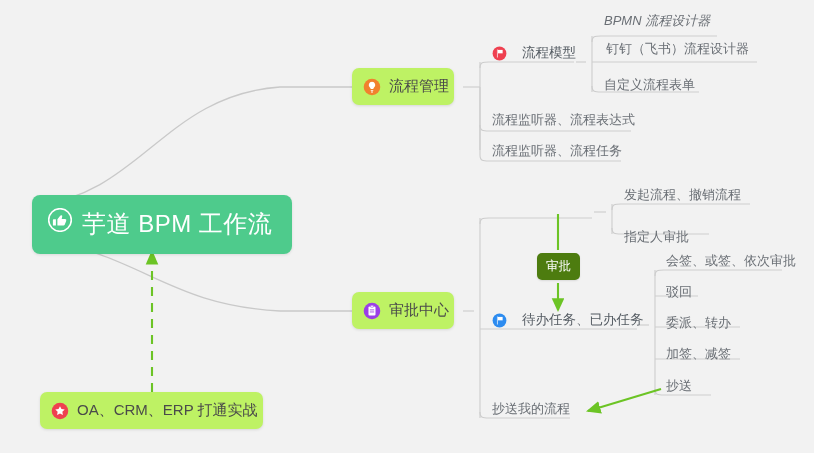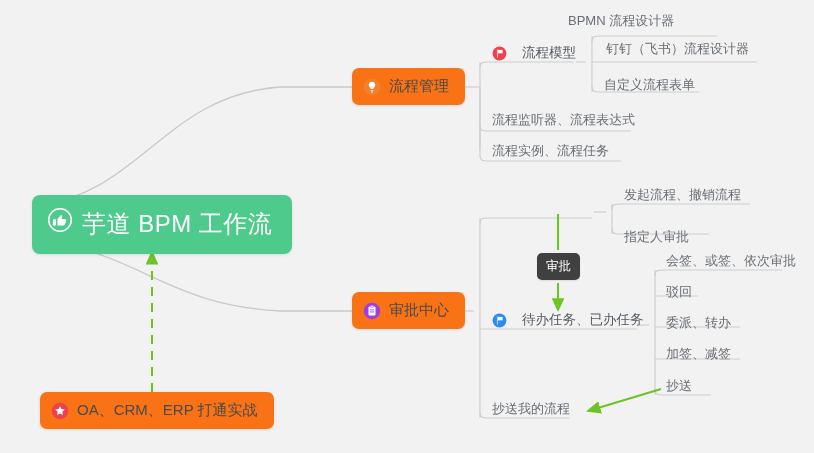--- a/index.html
+++ b/index.html
@@ -30,42 +30,42 @@
     display: flex; align-items: flex-start; gap: 10px;
     box-shadow: 0 1px 3px rgba(0,0,0,.10);
   }
   .root-label {
     color: #ffffff;
     font-size: 24px;
     letter-spacing: .5px;
   }
 
   .card-node {
-    background: #f97316;
+    background: #bef264;
     border-radius: 7px;
-    padding: 9px 16px 9px 11px;
+    padding: 9px 5px 9px 11px;
     display: flex; align-items: center; gap: 8px;
     box-shadow: 0 1px 3px rgba(0,0,0,.11);
   }
   .card-label { color: #4a4a4a; font-size: 15px; }
 
   .branch-node {
     display: flex; align-items: center; gap: 15px;
     padding-bottom: 3px;
   }
   .branch-label { color: #555c63; font-size: 13.5px; }
 
   .leaf-node {
     color: #6a6f75;
     font-size: 13px;
     padding-bottom: 4px;
   }
 
   .tag-node {
-    background: #404040;
+    background: #4d7c0f;
     border-radius: 5px;
     padding: 5px 9px;
     color: #ffffff;
     font-size: 12.5px;
     text-align: center;
     box-shadow: 0 1px 2px rgba(0,0,0,.10);
   }
 
   
   .icon { flex: 0 0 auto; display: inline-block; line-height: 0; }
@@ -172,35 +172,35 @@
     <span class="icon">
       <svg width="15" height="15" viewBox="0 0 20 20">
         <circle cx="10" cy="10" r="9.2" fill="#ef4050"></circle>
         <path fill="#ffffff" d="M6.6 4.6h.95v10.8H6.6z"></path>
         <path fill="#ffffff" d="M8 5.2h6.2v4.6H8z"></path>
       </svg>
     </span>
     <span class="branch-label">流程模型</span>
   </div>
 
-  <div class="node leaf-node" style="left:568px; top:12px;">
+  <div class="node leaf-node" style="left:604px; top:12px;font-style:italic;">
     <span>BPMN 流程设计器</span>
   </div>
   <div class="node leaf-node" style="left:606px; top:40px;">
     <span>钉钉（飞书）流程设计器</span>
   </div>
   <div class="node leaf-node" style="left:492px; top:111px;">
     <span>流程监听器、流程表达式</span>
   </div>
 
   <div class="node leaf-node" style="left:604px; top:76px;">
     <span>自定义流程表单</span>
   </div>
   <div class="node leaf-node" style="left:492px; top:142px;">
-    <span>流程实例、流程任务</span>
+    <span>流程监听器、流程任务</span>
   </div>
 
   <div class="node card-node" style="left:352px; top:292px;">
     <span class="icon">
       <svg width="18" height="18" viewBox="0 0 20 20">
         <circle cx="10" cy="10" r="9.2" fill="#9b3ee8"></circle>
         <rect x="6.1" y="4.9" width="7.8" height="10.2" rx="1.1" fill="#ffffff"></rect>
         <rect x="8.1" y="3.7" width="3.8" height="2.1" rx="1" fill="#ffffff" stroke="#9b3ee8" stroke-width=".7"></rect>
         <rect x="7.6" y="8.3" width="4.8" height=".95" fill="#9b3ee8"></rect>
         <rect x="7.6" y="10.6" width="4.8" height=".95" fill="#9b3ee8"></rect>

